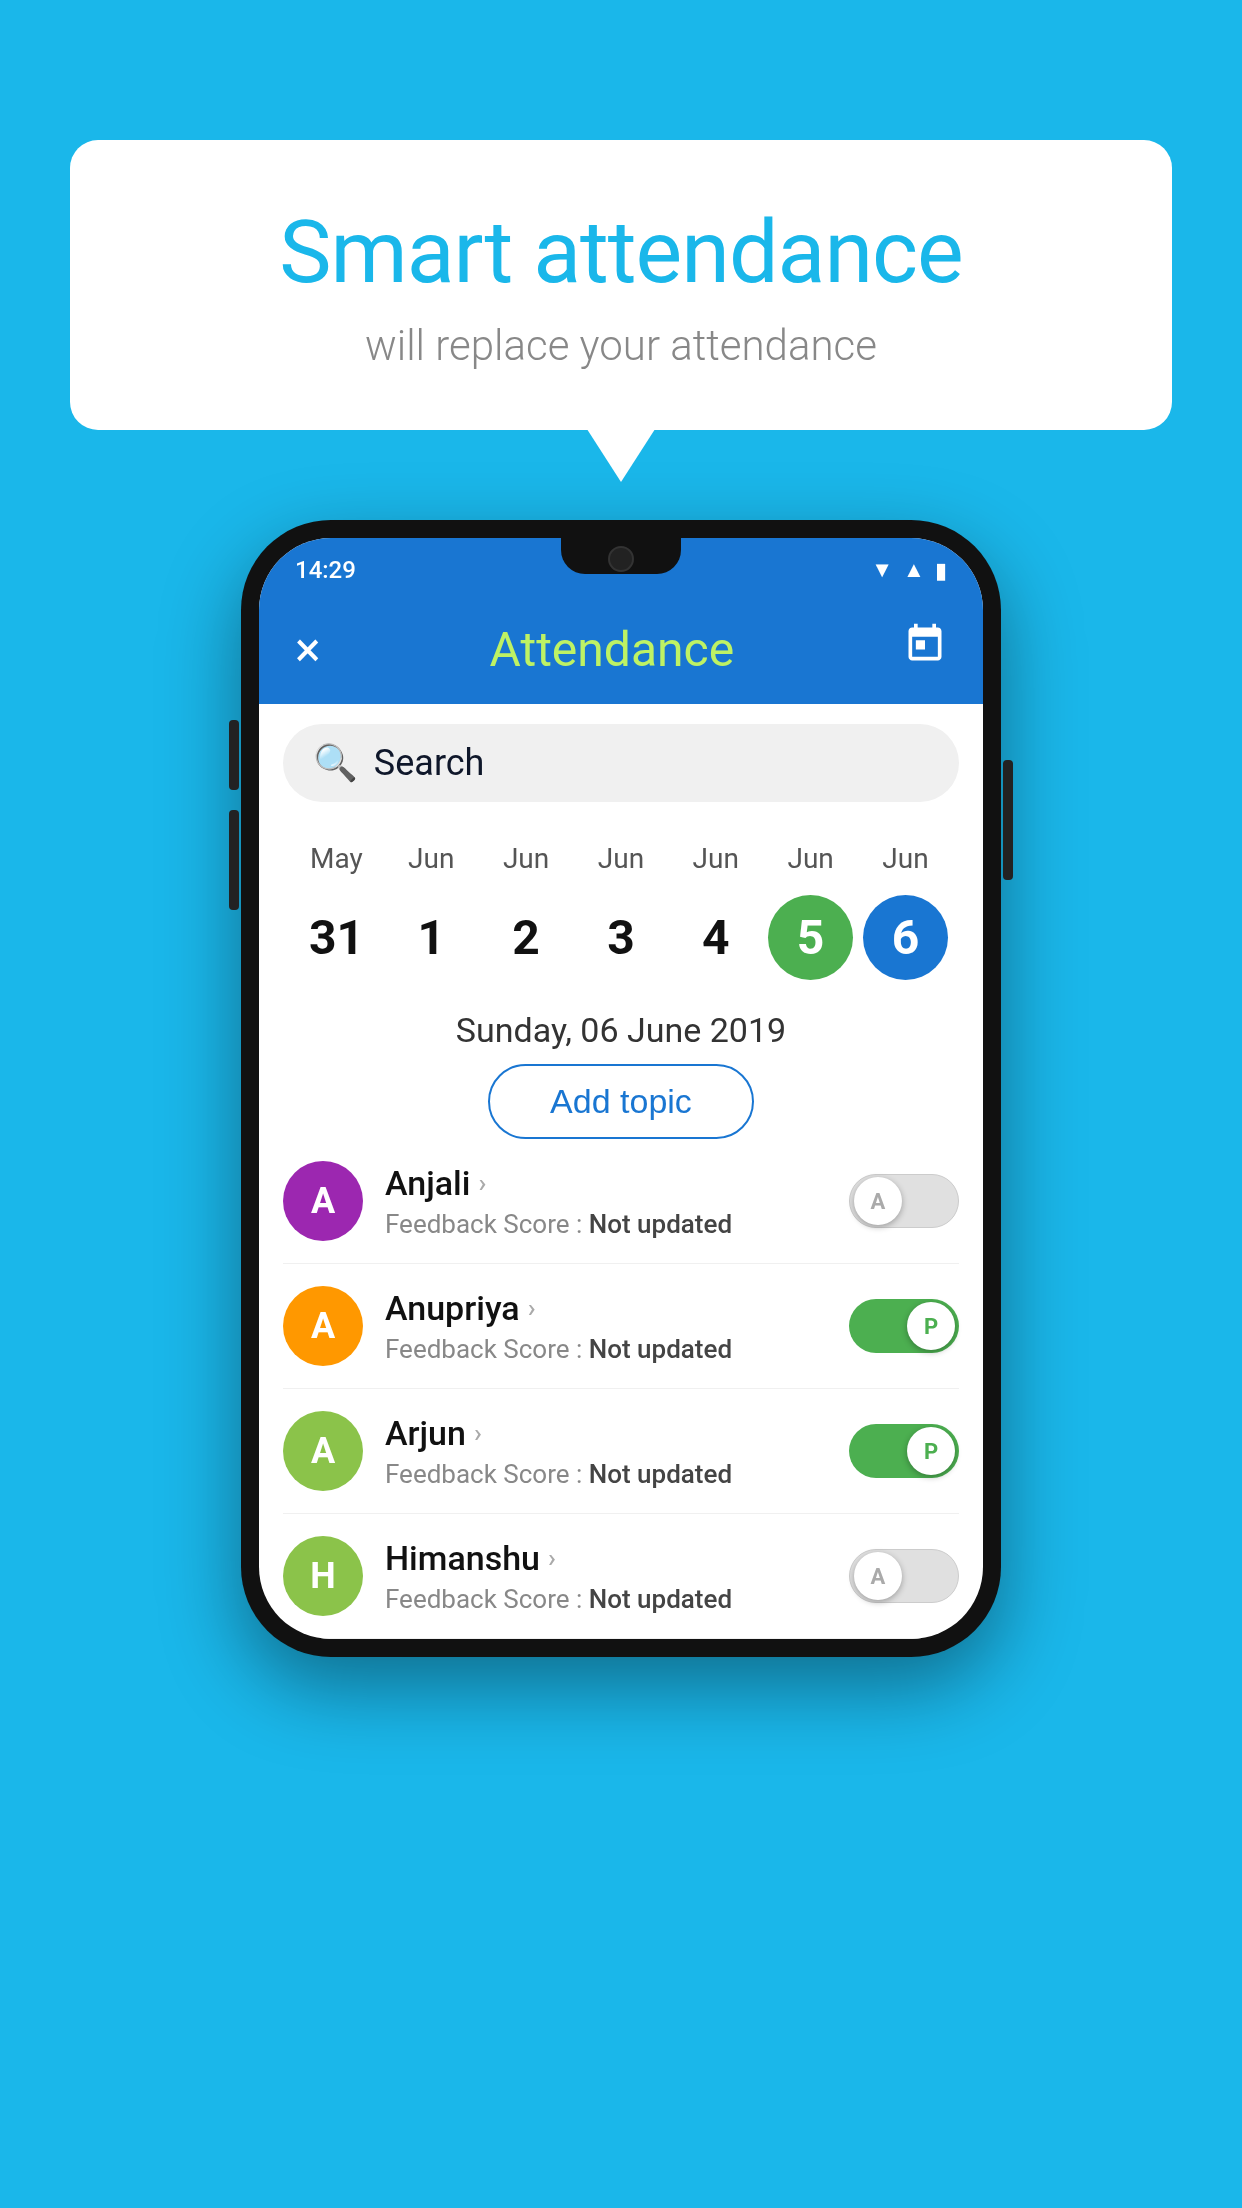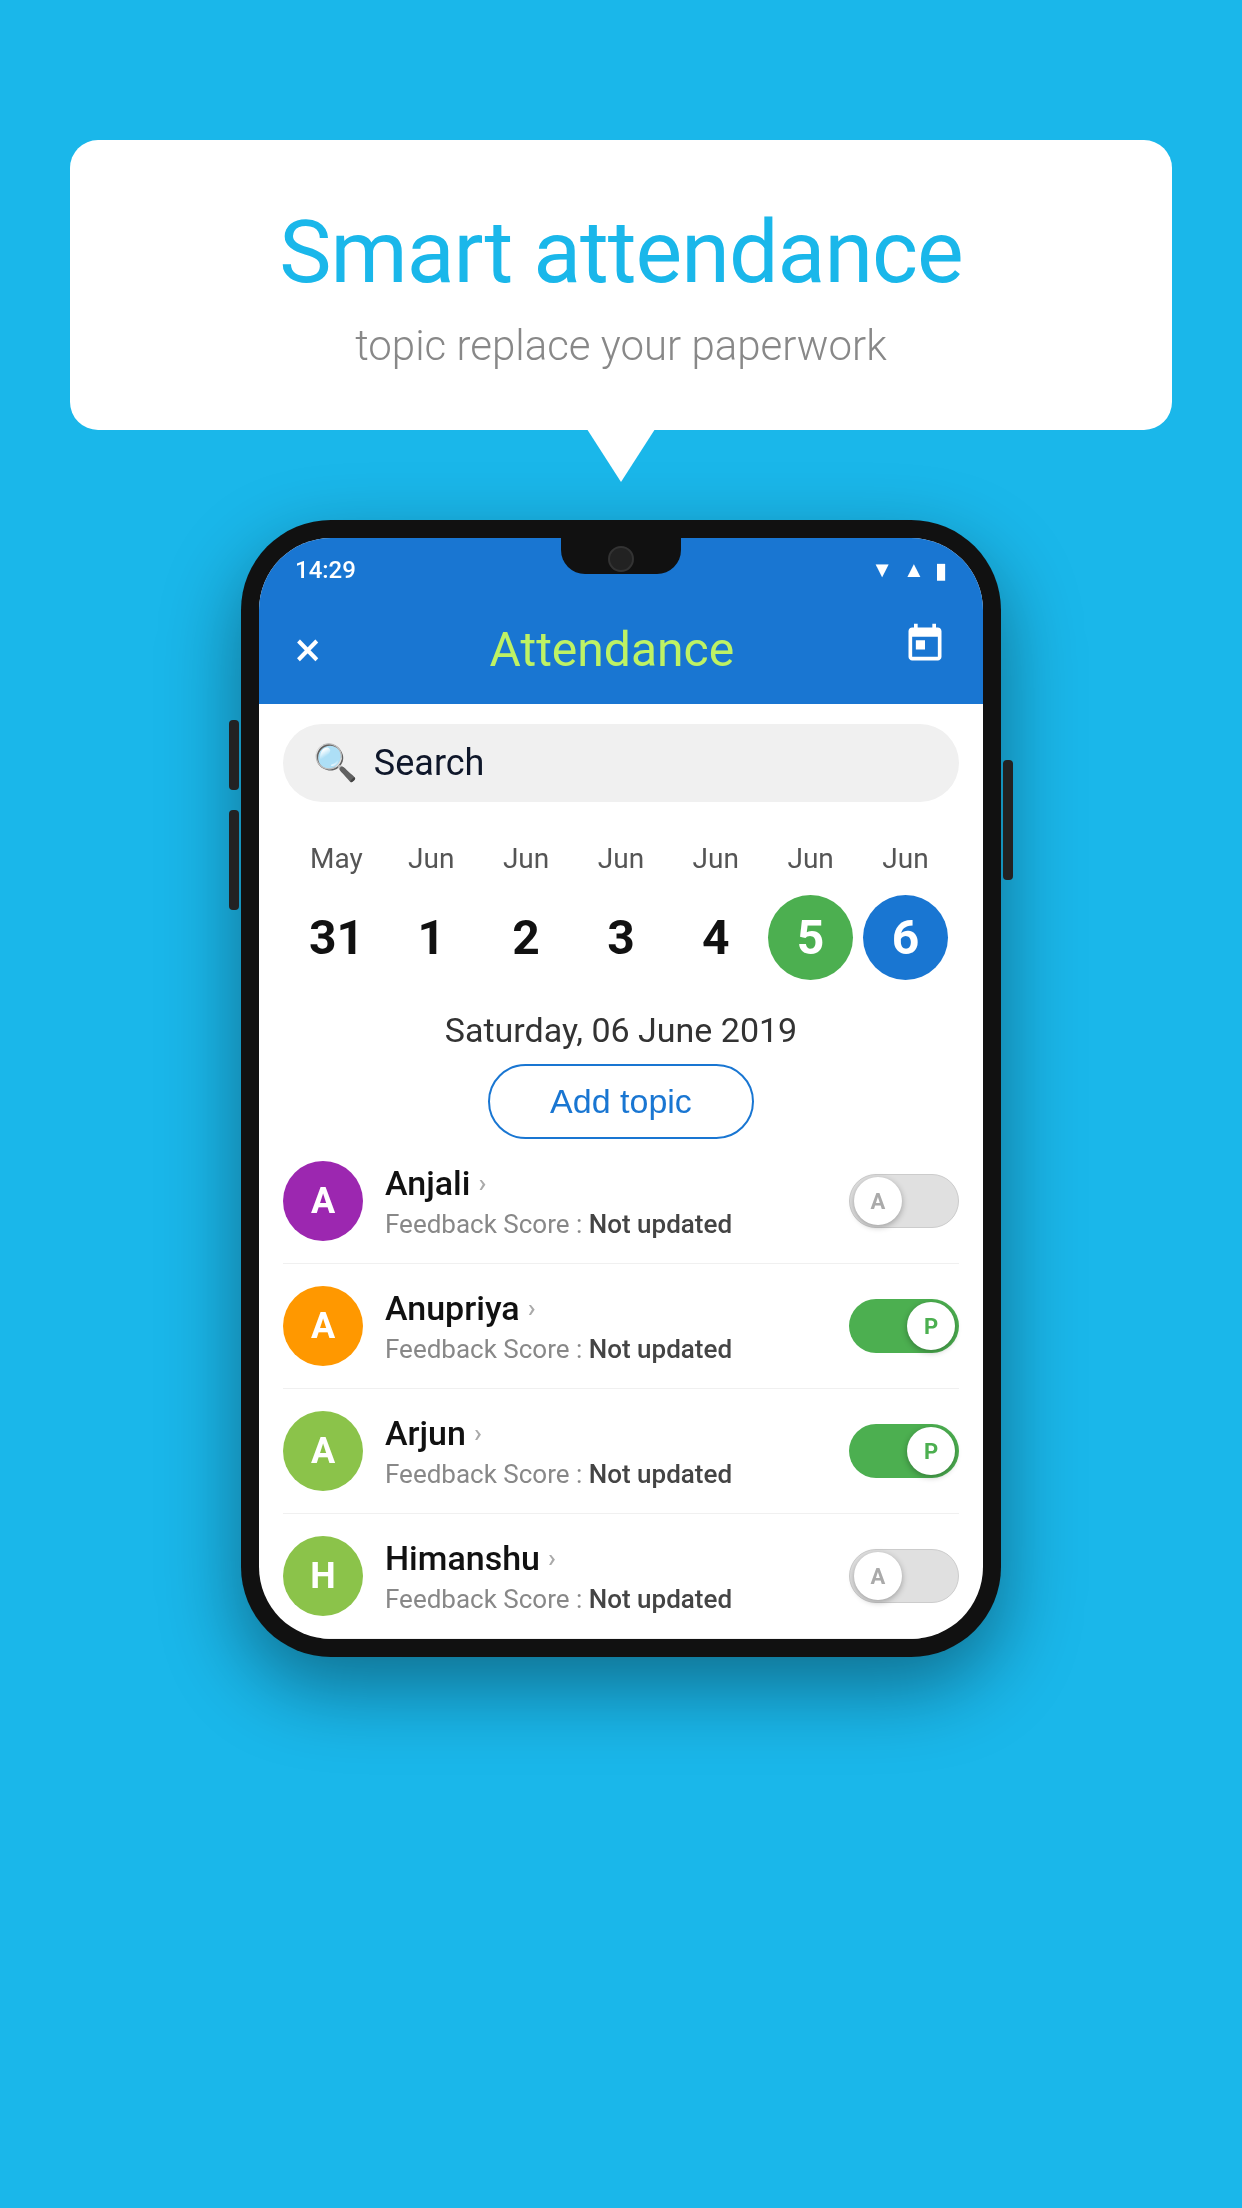--- a/index.html
+++ b/index.html
@@ -385,21 +385,21 @@
       width: 10px;
       height: 120px;
     }
   </style>
 </head>
 <body>
 
 <div class="speech-bubble-container">
   <div class="speech-bubble">
     <div class="bubble-title">Smart attendance</div>
-    <div class="bubble-subtitle">topic replace your paperwork</div>
+    <div class="bubble-subtitle">will replace your attendance</div>
   </div>
 </div>
 
 <div class="phone-wrapper">
   <div class="phone-frame">
 
     <div class="phone-side-btn vol-up"></div>
     <div class="phone-side-btn vol-down"></div>
     <div class="phone-side-btn power-btn"></div>
 
@@ -457,21 +457,21 @@
           <div class="cal-day">
             <span class="cal-month">Jun</span>
             <span class="cal-num today">5</span>
           </div>
           <div class="cal-day">
             <span class="cal-month">Jun</span>
             <span class="cal-num selected">6</span>
           </div>
         </div>
 
-      <div class="date-label">Saturday, 06 June 2019</div>
+      <div class="date-label">Sunday, 06 June 2019</div>
 
       <button class="add-topic-btn">Add topic</button>
 
 
       <div class="student-list" id="student-list">
           <div class="student-item">
             <div class="avatar purple">A</div>
             <div class="student-info">
               <div class="student-name">Anjali <span class="chevron-sym">›</span></div>
               <div class="feedback-score">Feedback Score : <span>Not updated</span></div>

